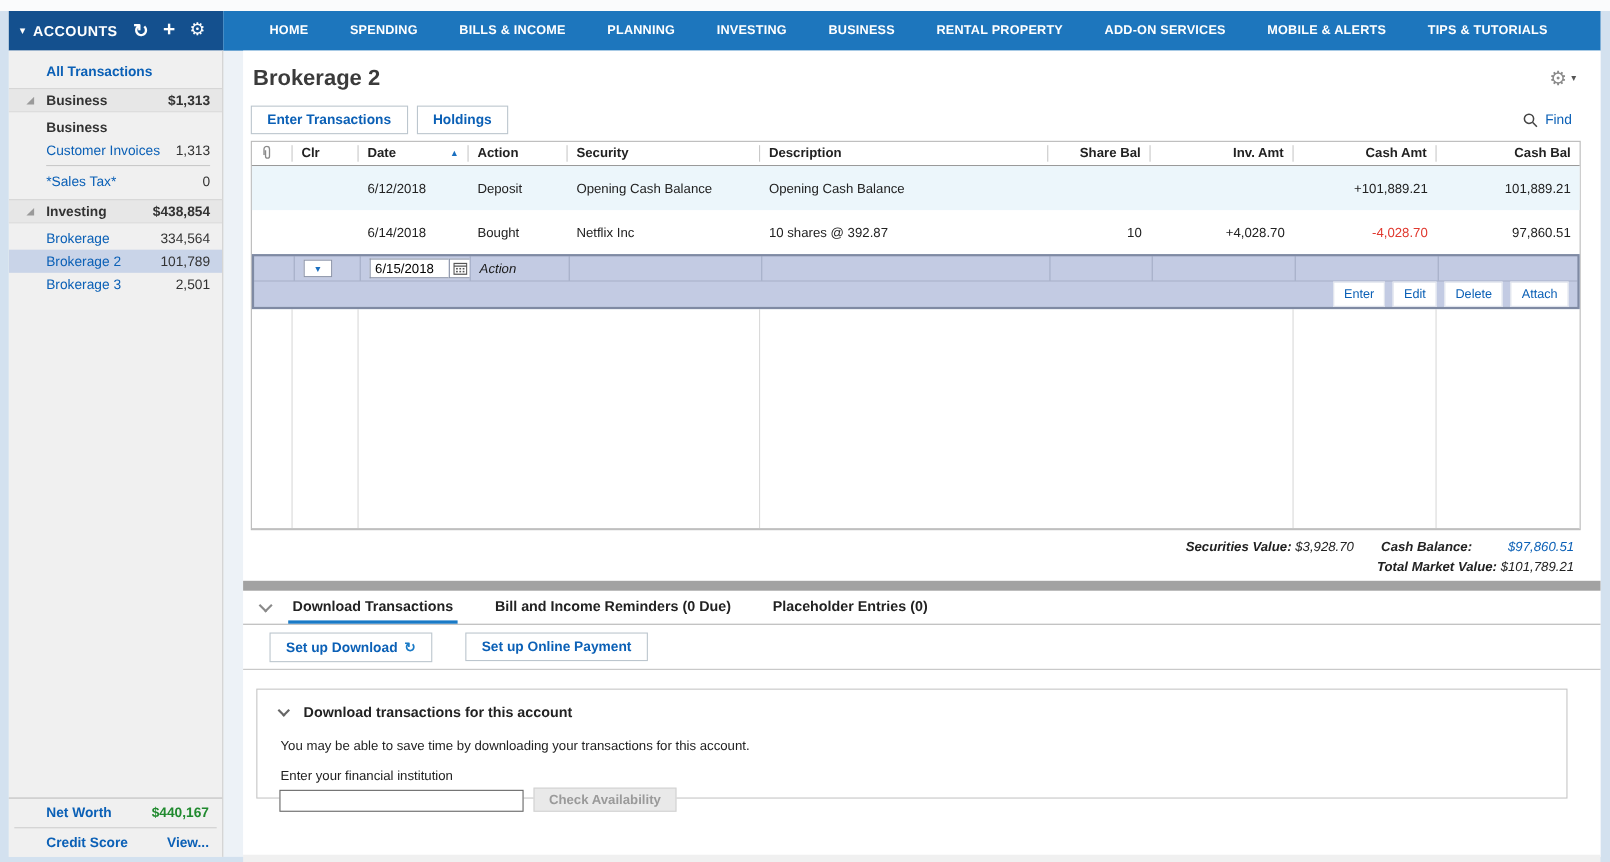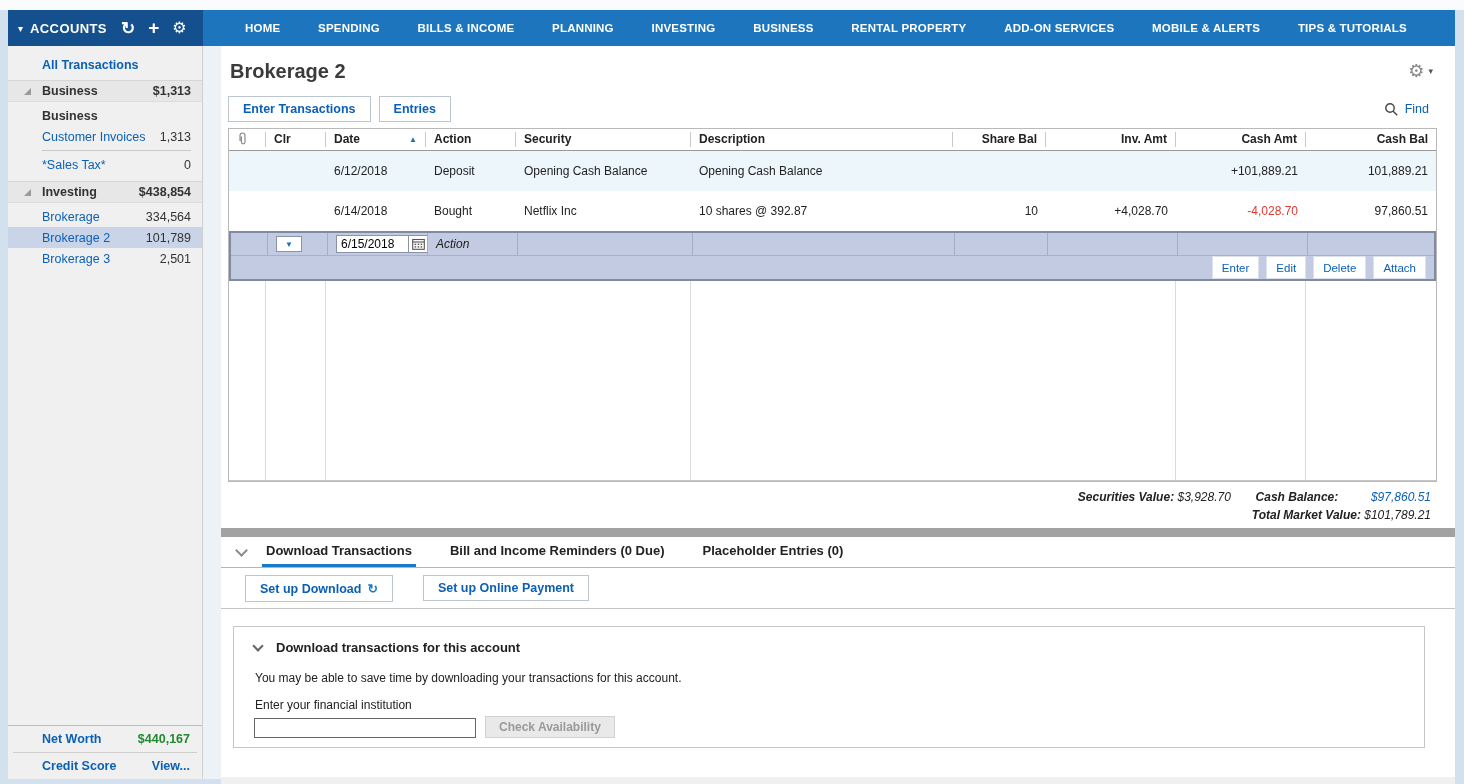--- a/index.html
+++ b/index.html
@@ -109,21 +109,21 @@
   .tabs-chevron { align-self:center; margin:0 16px 4px 6px; width:9px; height:9px; border-right:2px solid #8a8a8a; border-bottom:2px solid #8a8a8a; transform:rotate(45deg); cursor:pointer; }
   .tab { display:flex; align-items:center; padding:0 4px; margin-right:30px; cursor:pointer; border-bottom:3px solid transparent; }
   .tab.active { border-bottom-color:#1a7ac6; }
 
   
   .actions-row { height:41px; flex:0 0 41px; display:flex; align-items:center; gap:22px; padding-left:24px; border-bottom:1px solid #c4c4c4; }
   .btn .rfr { color:#1a7ac6; font-weight:bold; margin-left:6px; }
 
   
   .panel-wrap { height:168px; flex:0 0 168px; padding:17px 30px 0 12px; }
-  .panel { border:1px solid #c6c6c6; height:122px; padding:13px 0 0 20px; }
+  .panel { border:1px solid #c6c6c6; height:100px; padding:13px 0 0 20px; }
   .panel-title-row { display:flex; align-items:center; gap:14px; }
   .panel-chevron { width:8px; height:8px; border-right:2px solid #666; border-bottom:2px solid #666; transform:rotate(45deg); margin-bottom:3px; cursor:pointer; }
   .panel-title { font-size:13px; font-weight:bold; color:#222; }
   .panel-text { font-size:12px; margin:16px 0 0 1px; }
   .panel-label { font-size:12px; margin:13px 0 4px 1px; }
   .input-row { display:flex; align-items:flex-end; gap:9px; }
   .fi-input { width:222px; height:20px; border:1px solid #666; font-family:inherit; font-size:12px; padding:0 5px; }
   .disabled-btn { background:#e9e9e9; border:1px solid #d2d2d2; color:#9a9a9a; font-weight:bold; font-size:12px; padding:3px 13px; font-family:inherit; }
 
   
@@ -228,21 +228,21 @@
       <div class="page-header">
         <span class="page-title">Brokerage 2</span>
         <span class="gear-menu">
           <span class="gear">⚙</span>
           <span class="caret">▾</span>
         </span>
       </div>
 
       <div class="toolbar">
         <button class="btn">Enter Transactions</button>
-        <button class="btn">Entries</button>
+        <button class="btn">Holdings</button>
         <span class="find">
           <svg width="15" height="15" viewBox="0 0 15 15">
             <circle cx="6" cy="6" r="4.2" fill="none" stroke="#444" stroke-width="1.4"></circle>
             <line x1="9.2" y1="9.2" x2="13.2" y2="13.2" stroke="#444" stroke-width="1.4"></line>
           </svg>
           <span class="find-label">Find</span>
         </span>
       </div>
 
       <div class="register">

